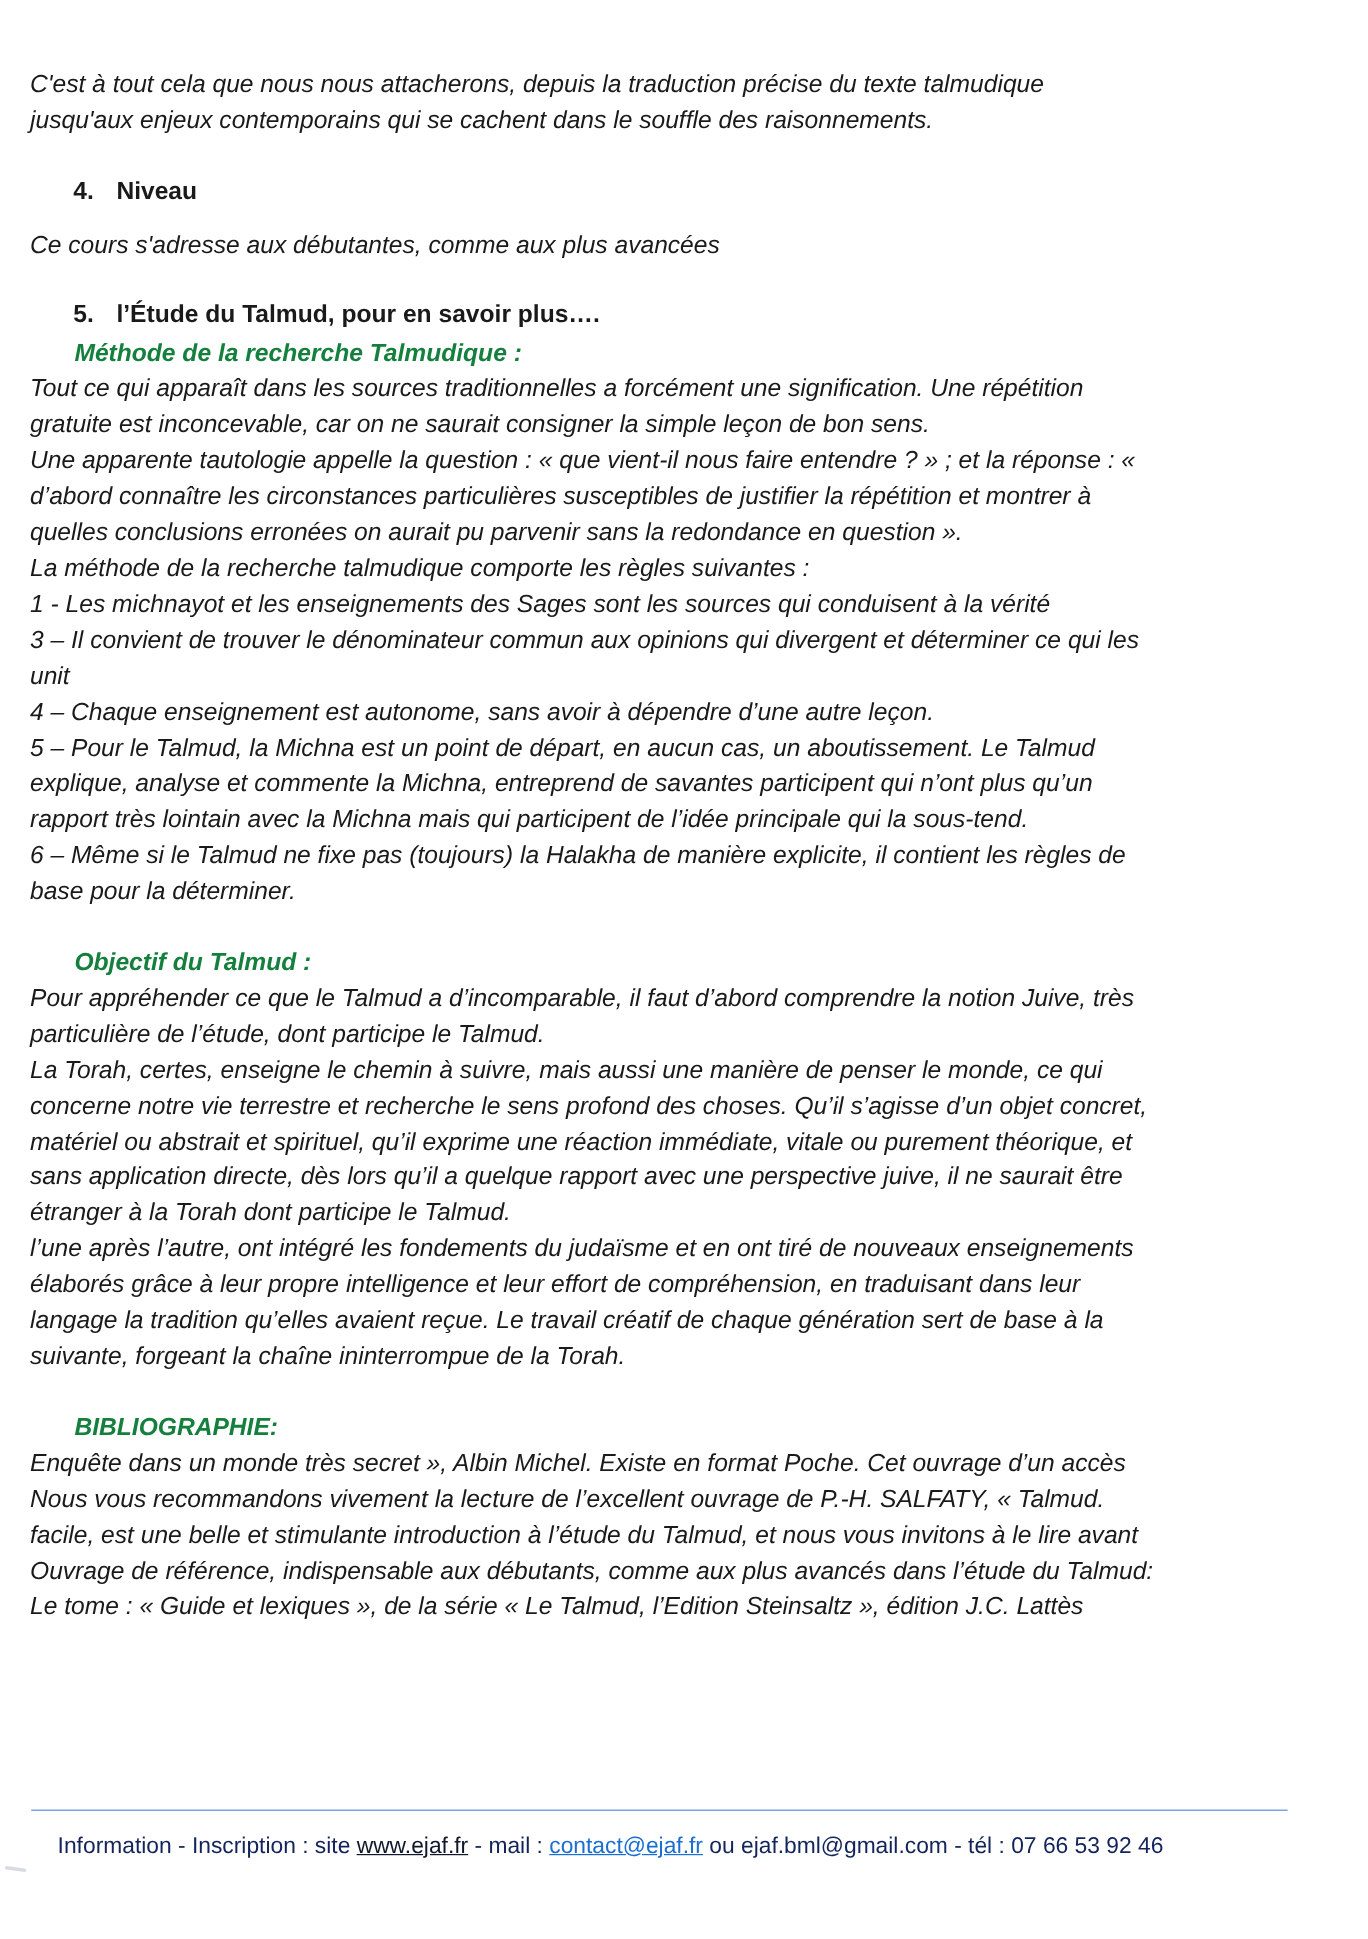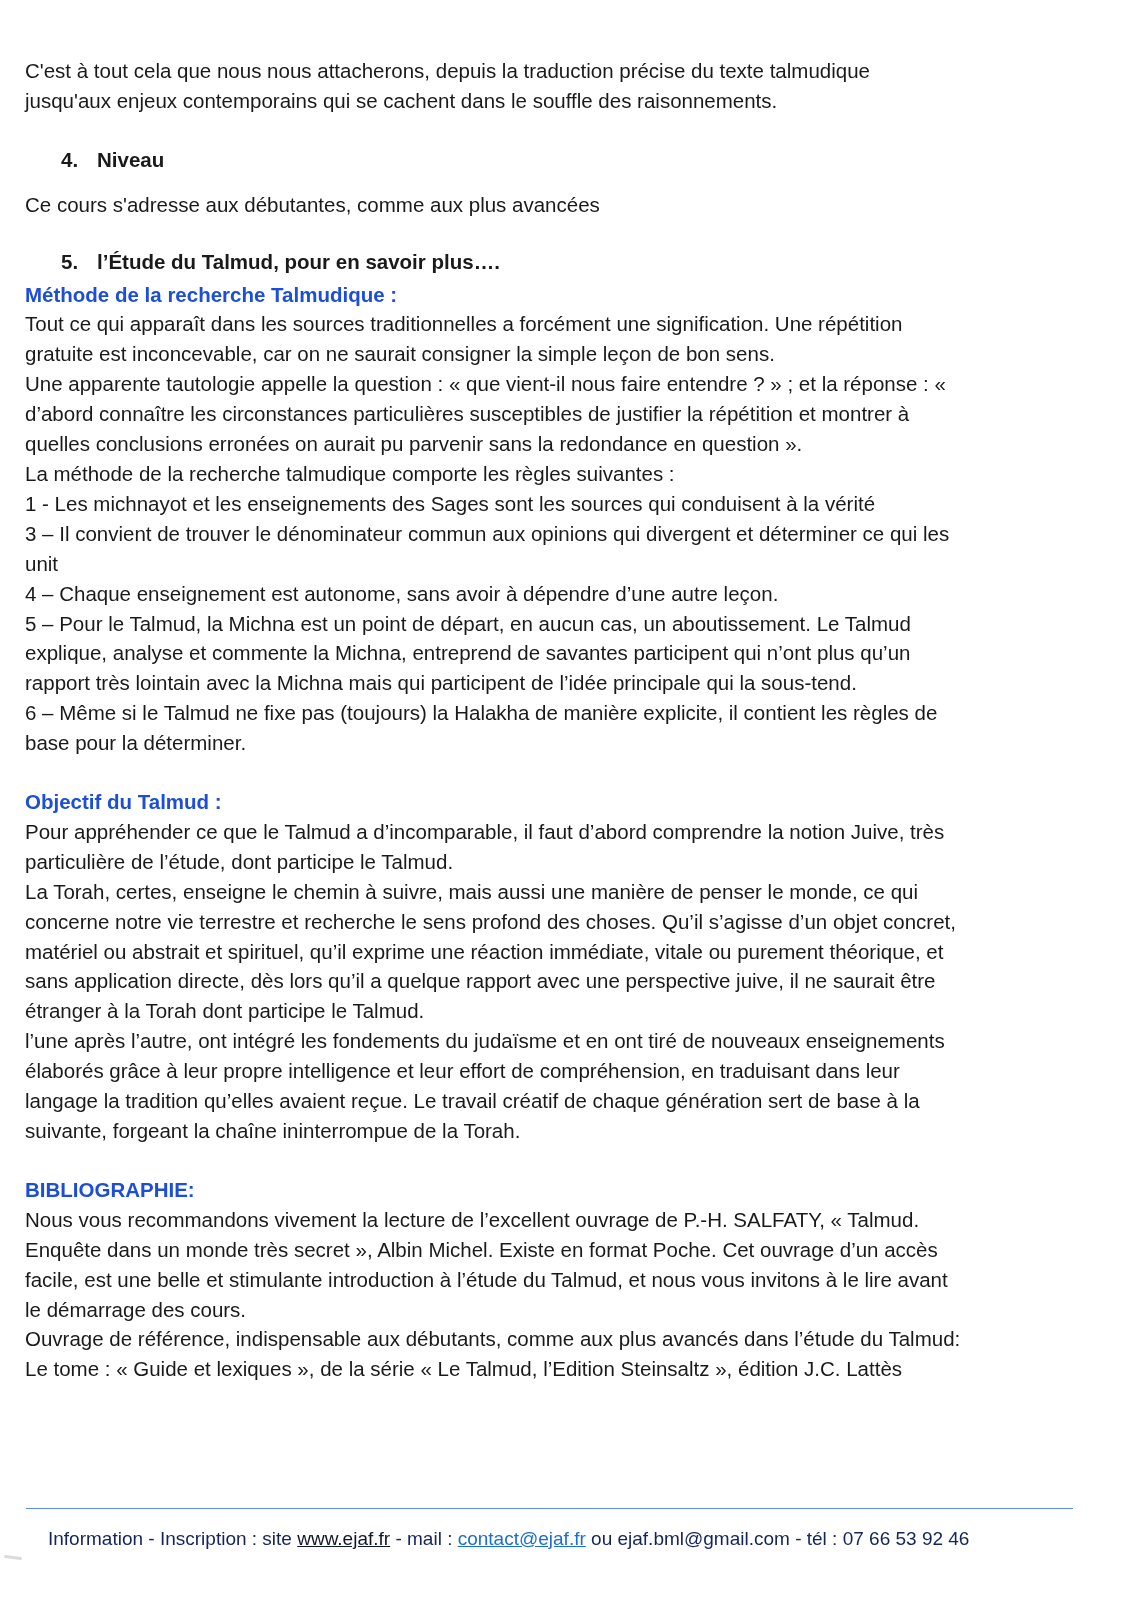--- a/index.html
+++ b/index.html
@@ -2,27 +2,27 @@
 <html><head>
   <meta charset="utf-8">
   <style>
     html, body { margin: 0; padding: 0; background: #ffffff; }
     body { width: 1140px; height: 1616px; position: relative; overflow: hidden; }
     .page {
       position: absolute; left: 25px; top: 56px; width: 1090px;
       font-family: "Liberation Sans", sans-serif;
       font-size: 20.5px; line-height: 29.9px; color: #1a1a1a;
     }
-    p { margin: 0; }
+    p { margin: 0; font-style: italic; }
     .gap-s { height: 29px; }
     .num-heading {
       font-weight: bold; margin-left: 36px; display: flex; gap: 14px;
     }
     .num-heading .n { width: 22px; }
-    .blue-h { color: #1d4ed8; font-weight: bold; }
+    .blue-h { color: #15803d; font-weight: bold; margin-left: 37px; }
     .footer-line {
       position: absolute; left: 26px; top: 1508px; width: 1047px;
       height: 1px; background: #5b8ee0;
     }
     .footer {
       position: absolute; left: 48px; top: 1528px; width: 1080px;
       font-family: "Liberation Sans", sans-serif; font-size: 19px;
       color: #13245a; white-space: nowrap;
     }
     .footer .u { text-decoration: underline; color: #0f172a; }
@@ -85,24 +85,23 @@
     <p>étranger à la Torah dont participe le Talmud.</p>
     <p>l’une après l’autre, ont intégré les fondements du judaïsme et en ont tiré de nouveaux enseignements</p>
     <p>élaborés grâce à leur propre intelligence et leur effort de compréhension, en traduisant dans leur</p>
     <p>langage la tradition qu’elles avaient reçue. Le travail créatif de chaque génération sert de base à la</p>
     <p>suivante, forgeant la chaîne ininterrompue de la Torah.</p>
   </div>
   <div class="gap-s"></div>
 
   <p class="blue-h">BIBLIOGRAPHIE:</p>
   <div>
+    <p>Enquête dans un monde très secret », Albin Michel. Existe en format Poche. Cet ouvrage d’un accès</p>
     <p>Nous vous recommandons vivement la lecture de l’excellent ouvrage de P.-H. SALFATY, « Talmud.</p>
-    <p>Enquête dans un monde très secret », Albin Michel. Existe en format Poche. Cet ouvrage d’un accès</p>
     <p>facile, est une belle et stimulante introduction à l’étude du Talmud, et nous vous invitons à le lire avant</p>
-    <p>le démarrage des cours.</p>
     <p>Ouvrage de référence, indispensable aux débutants, comme aux plus avancés dans l’étude du Talmud:</p>
     <p>Le tome : « Guide et lexiques », de la série « Le Talmud, l’Edition Steinsaltz », édition J.C. Lattès</p>
   </div>
 </div>
 
 <div class="footer-line"></div>
 <div class="footer">
   <span>Information - Inscription :  site </span><a class="u">www.ejaf.fr</a><span> - mail : </span><a class="lnk">contact@ejaf.fr</a><span> ou ejaf.bml@gmail.com - tél : 07 66 53 92 46</span>
 </div>
 <div class="mark"></div>

